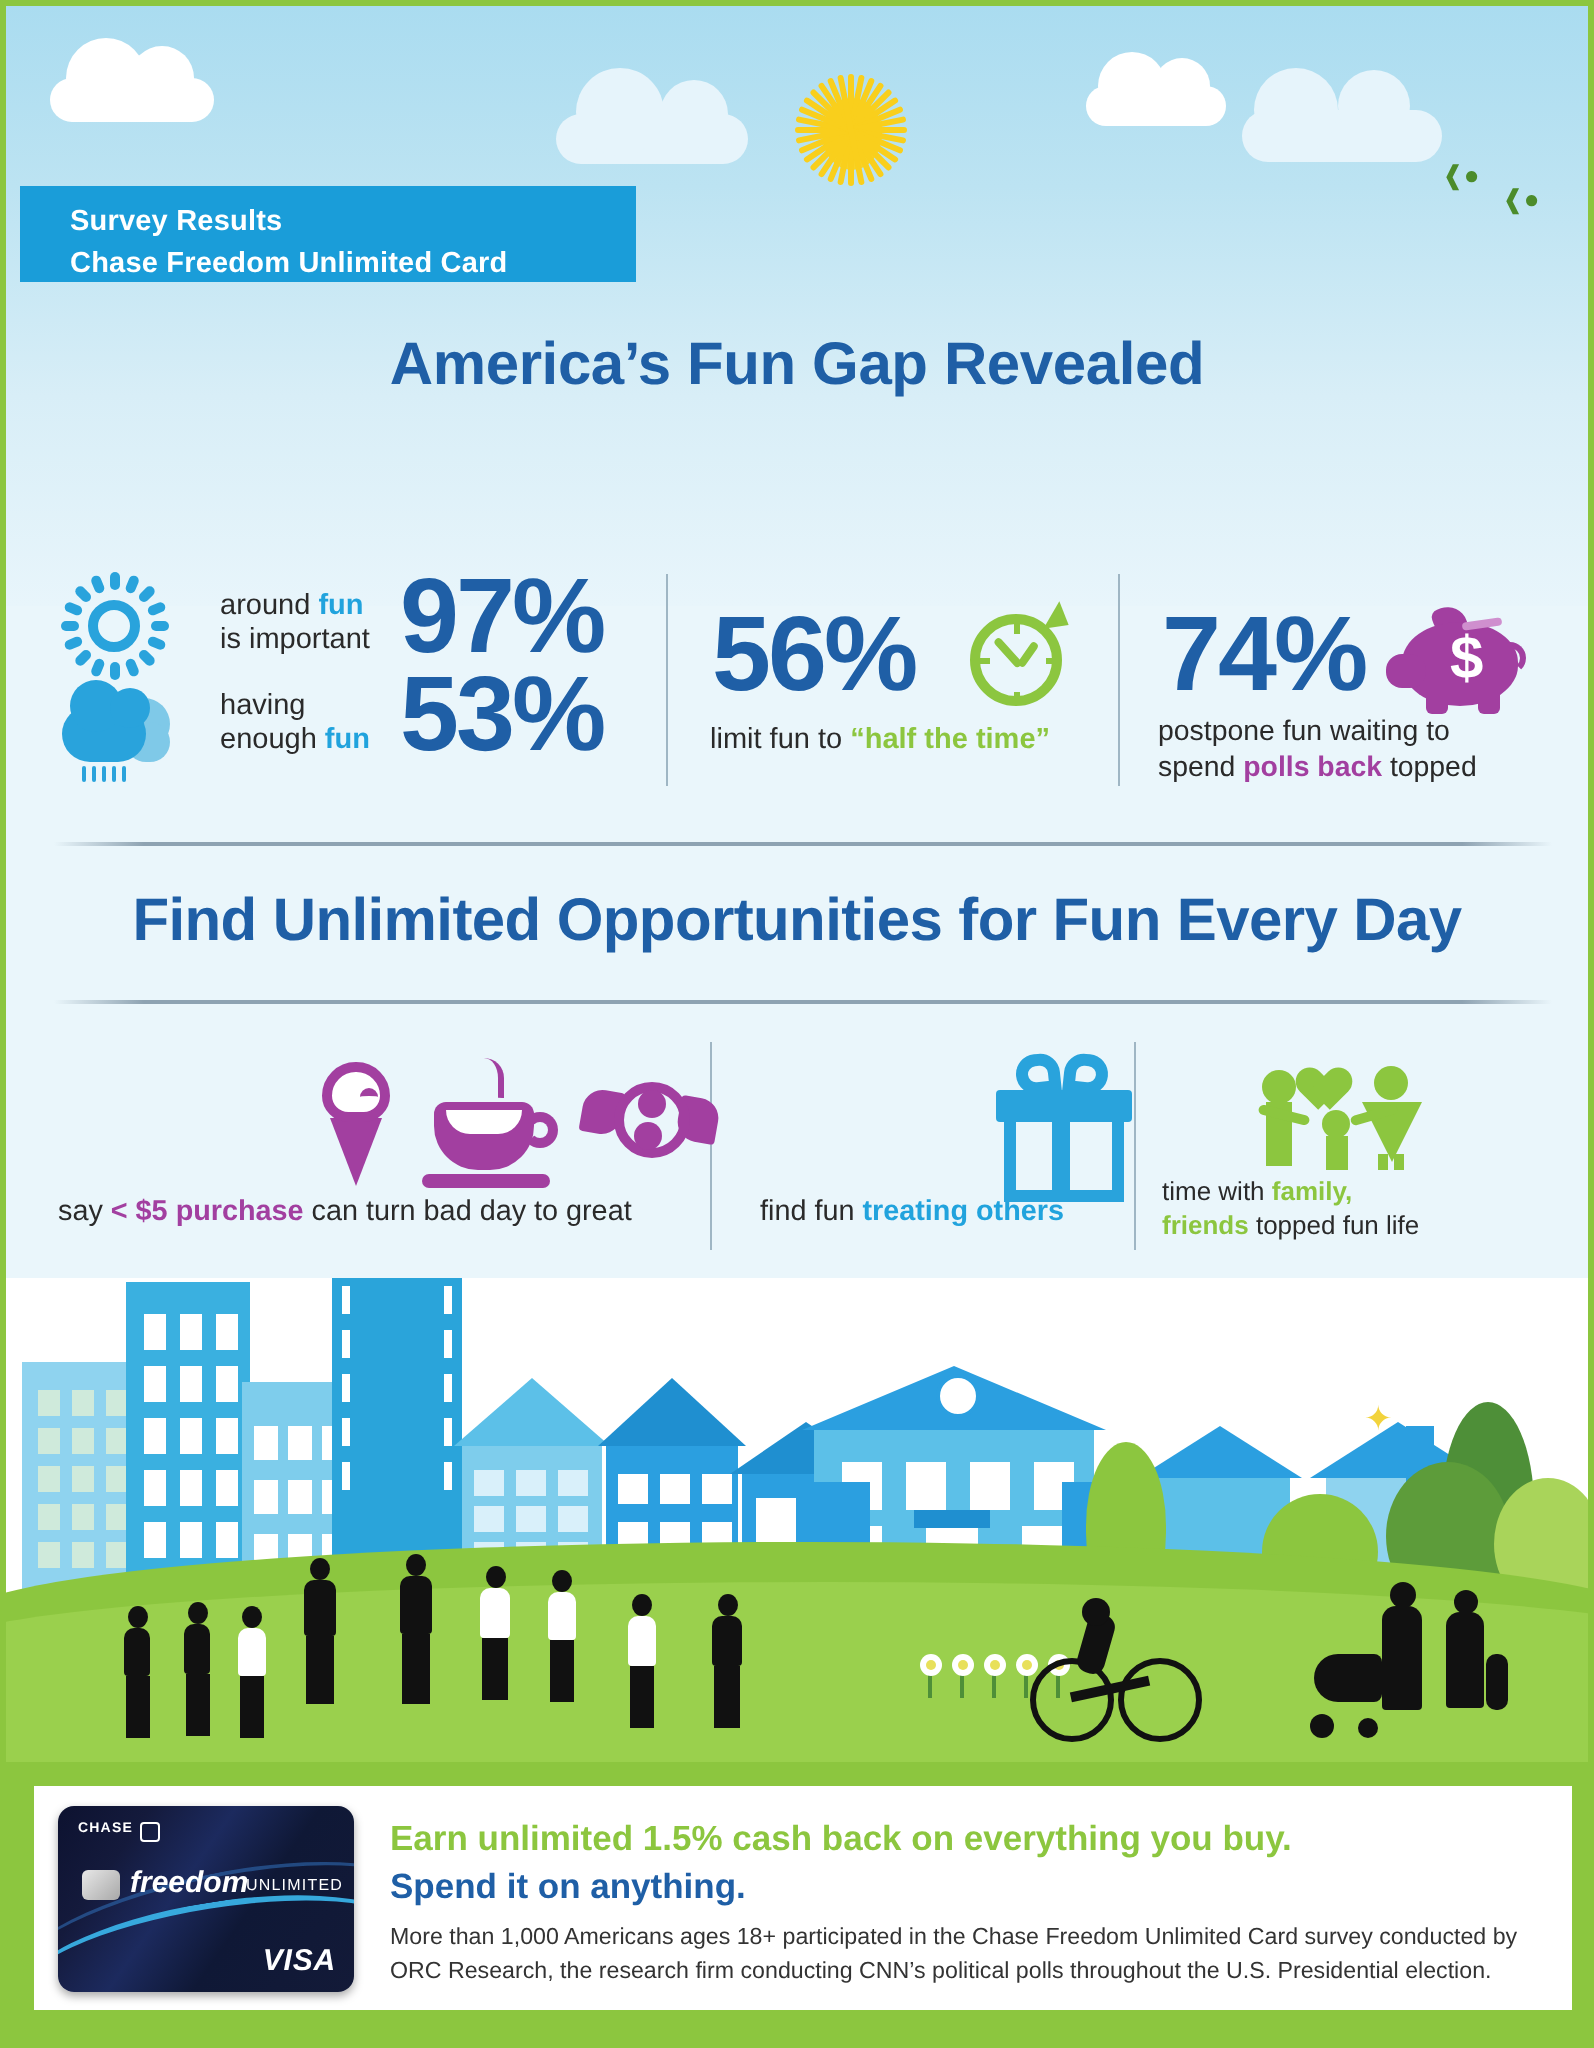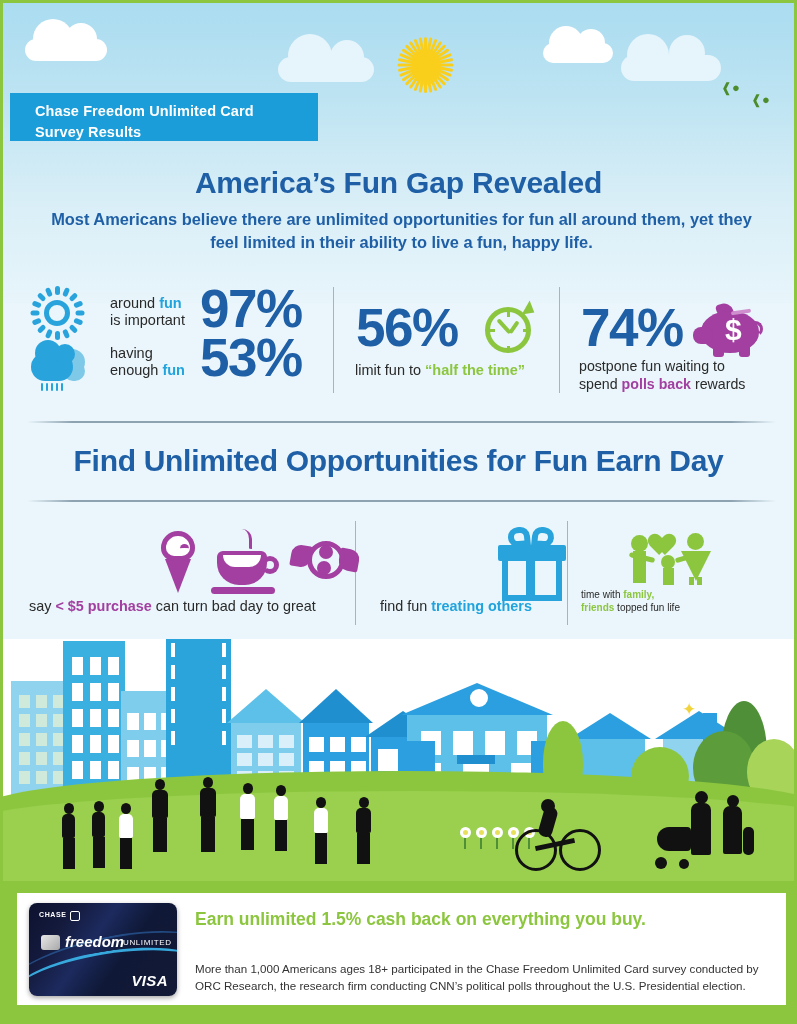--- a/index.html
+++ b/index.html
@@ -108,21 +108,21 @@
     position:absolute;left:0;top:441px;width:100%;text-align:center;
     color:#1f5fa6;font-weight:bold;font-size:30px;letter-spacing:-.3px;
   }
   .row2{position:absolute;left:0;top:518px;width:797px;height:110px;}
   .n81{left:28px;top:6px;font-size:53px;}
   .cap81{position:absolute;left:26px;top:77px;font-size:14.4px;color:#2a2a2a;white-space:nowrap;}
   .cap81 b{color:#a23fa0;}
   .n65{left:378px;top:6px;font-size:53px;}
   .cap65{position:absolute;left:377px;top:77px;font-size:14.4px;color:#2a2a2a;white-space:nowrap;}
   .cap65 b{color:#21a3dd;}
-  .cap-fam{position:absolute;left:578px;top:67px;font-size:10px;color:#2a2a2a;line-height:1.3;}
+  .cap-fam{position:absolute;left:578px;top:67px;font-size:13px;color:#2a2a2a;line-height:1.3;}
   .cap-fam b{color:#8cc63f;}
   
   .icecream{position:absolute;left:152px;top:10px;width:46px;height:70px;}
   .icecream .scoop{position:absolute;left:6px;top:0;width:34px;height:30px;
        border:5px solid #a23fa0;border-radius:18px 18px 14px 14px;box-sizing:border-box;background:#fff;}
   .icecream .dot{position:absolute;left:14px;top:8px;width:9px;height:5px;border-top:4px solid #a23fa0;border-radius:50%;}
   .icecream .cone{position:absolute;left:10px;top:28px;width:0;height:0;
        border-left:13px solid transparent;border-right:13px solid transparent;border-top:34px solid #a23fa0;}
   
   .coffee{position:absolute;left:208px;top:8px;width:72px;height:74px;}
@@ -224,26 +224,25 @@
         <div class="ray" style="transform: rotate(135deg);"></div>
         <div class="ray" style="transform: rotate(146.25deg);"></div>
         <div class="ray" style="transform: rotate(157.5deg);"></div>
         <div class="ray" style="transform: rotate(168.75deg);"></div>
       </div>
     <div class="bird" style="left:718px;top:78px;">❰●</div>
     <div class="bird" style="left:748px;top:90px;">❰●</div>
   </div>
 
   <div class="tab">
+    <div>Survey Results</div>
     <div>Chase Freedom Unlimited Card</div>
-    <div>Survey Results</div>
   </div>
 
   <div class="h1">America’s Fun Gap Revealed</div>
-  <div class="sub">Most Americans believe there are unlimited opportunities for fun all around them, yet they feel limited in their ability to live a fun, happy life.</div>
 
   <div class="row1">
     <div class="vline" style="left:330px;top:6px;height:106px;"></div>
     <div class="vline" style="left:556px;top:6px;height:106px;"></div>
 
     <div class="icon-sun" id="isun">
       <div class="isun-core"></div>
     <div class="ipetal" style="transform: rotate(0deg);">
           <span class="t"></span>
           <span class="b"></span>
@@ -313,36 +312,36 @@
       <div class="tk" style="left:26px;top:9px;width:3px;height:5px;"></div>
       <div class="tk" style="left:26px;top:43px;width:3px;height:5px;"></div>
       <div class="tk" style="left:9px;top:26px;width:5px;height:3px;"></div>
       <div class="tk" style="left:42px;top:26px;width:5px;height:3px;"></div>
       <div class="arrow"></div>
     </div>
 
     <div class="big n74">74%</div>
     <div class="cap74">
       <span>postpone fun waiting  to</span><br>
-      <span>spend </span><b>polls back</b><span> rewards</span>
+      <span>spend </span><b>polls back</b><span> topped</span>
     </div>
     <div class="pig">
       <div class="tail"></div>
       <div class="ear"></div>
       <div class="body"></div>
       <div class="snout"></div>
       <div class="slot"></div>
       <div class="dollar">$</div>
       <div class="leg" style="left:18px;"></div>
       <div class="leg" style="left:44px;"></div>
     </div>
   </div>
 
   <div class="hr" style="top:418px;"></div>
-  <div class="h2">Find Unlimited Opportunities for Fun Earn Day</div>
+  <div class="h2">Find Unlimited Opportunities for Fun Every Day</div>
   <div class="hr" style="top:497px;"></div>
 
   <div class="row2">
     <div class="vline" style="left:352px;top:0;height:104px;"></div>
     <div class="vline" style="left:564px;top:0;height:104px;"></div>
 
     <div class="cap81">
       <span>say </span><b>&lt; $5 purchase</b><span> can turn bad day to great</span>
     </div>
 
@@ -629,17 +628,18 @@
         <div class="swoosh2"></div>
         <div class="swoosh"></div>
         <div class="chase">CHASE</div>
         <div class="octa"></div>
         <div class="chip"></div>
         <div class="brand">freedom</div>
         <div class="brand2">UNLIMITED</div>
         <div class="visa">VISA</div>
       </div>
       <div class="f1">Earn unlimited 1.5% cash back on everything you buy.</div>
+      <div class="f2">Spend it on anything.</div>
       <div class="f3">More than 1,000 Americans ages 18+ participated in the Chase Freedom Unlimited Card survey conducted by ORC Research, the research firm conducting CNN’s political polls throughout the U.S. Presidential election.</div>
     </div>
   </div>
 
 </div>
 
 </body></html>

